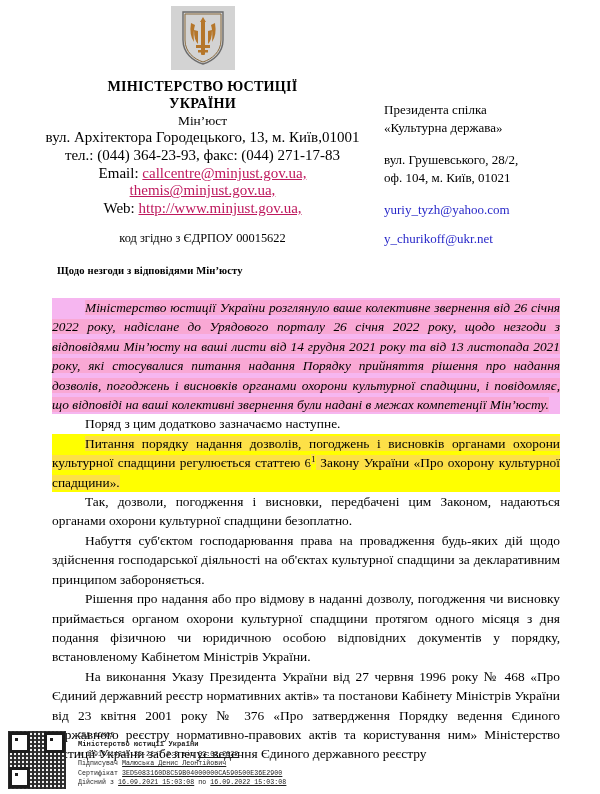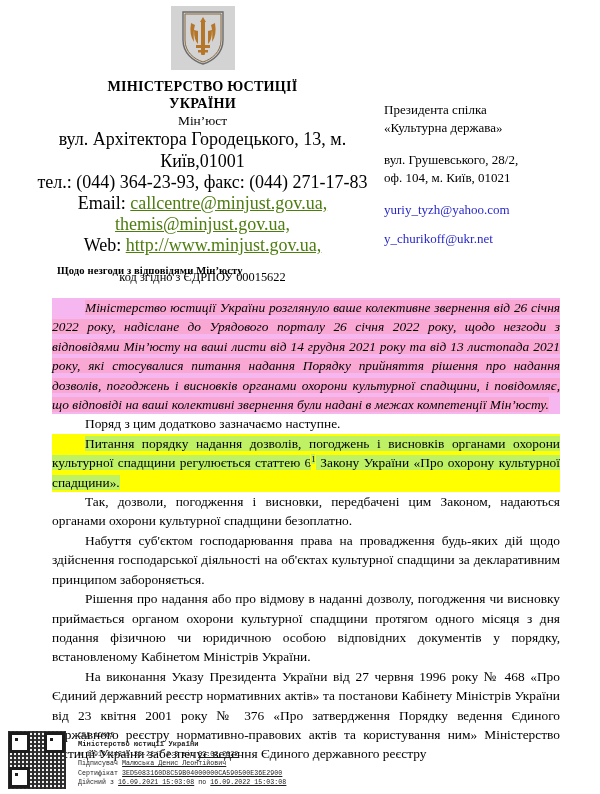--- a/index.html
+++ b/index.html
@@ -41,26 +41,26 @@
   .lh-ministry {
     font-weight: bold;
     font-size: 14.2px;
     letter-spacing: .2px;
   }
   .lh-short {
     font-size: 13.4px;
     margin-top: 1px;
   }
   .lh-line {
-    font-size: 18px;
+    font-size: 15px;
     margin-top: 1px;
   }
   .lh-line.tight { margin-top: 0; }
   a.lnk {
-    color: #4d7c0f;
+    color: #be185d;
     text-decoration: underline;
   }
   .lh-code {
     font-size: 12.4px;
     margin-top: 13px;
   }
 
   
   .addressee {
     position: absolute;
@@ -100,21 +100,21 @@
   .body-area p {
     margin: 0;
     text-indent: 33px;
   }
   .hl-pink {
     background: #f9a8d4;
     box-shadow: 0 0 0 1px #f6b6f0;
     font-style: italic;
   }
   .hl-yellow {
-    background: #bef264;
+    background: #fde047;
     box-shadow: 0 0 0 1px #ffff00;
   }
   .p-pink {
     background: #f6b6f0;
   }
   .p-yellow {
     background: #ffff00;
   }
   sup { font-size: .68em; vertical-align: super; line-height: 0; }
 

